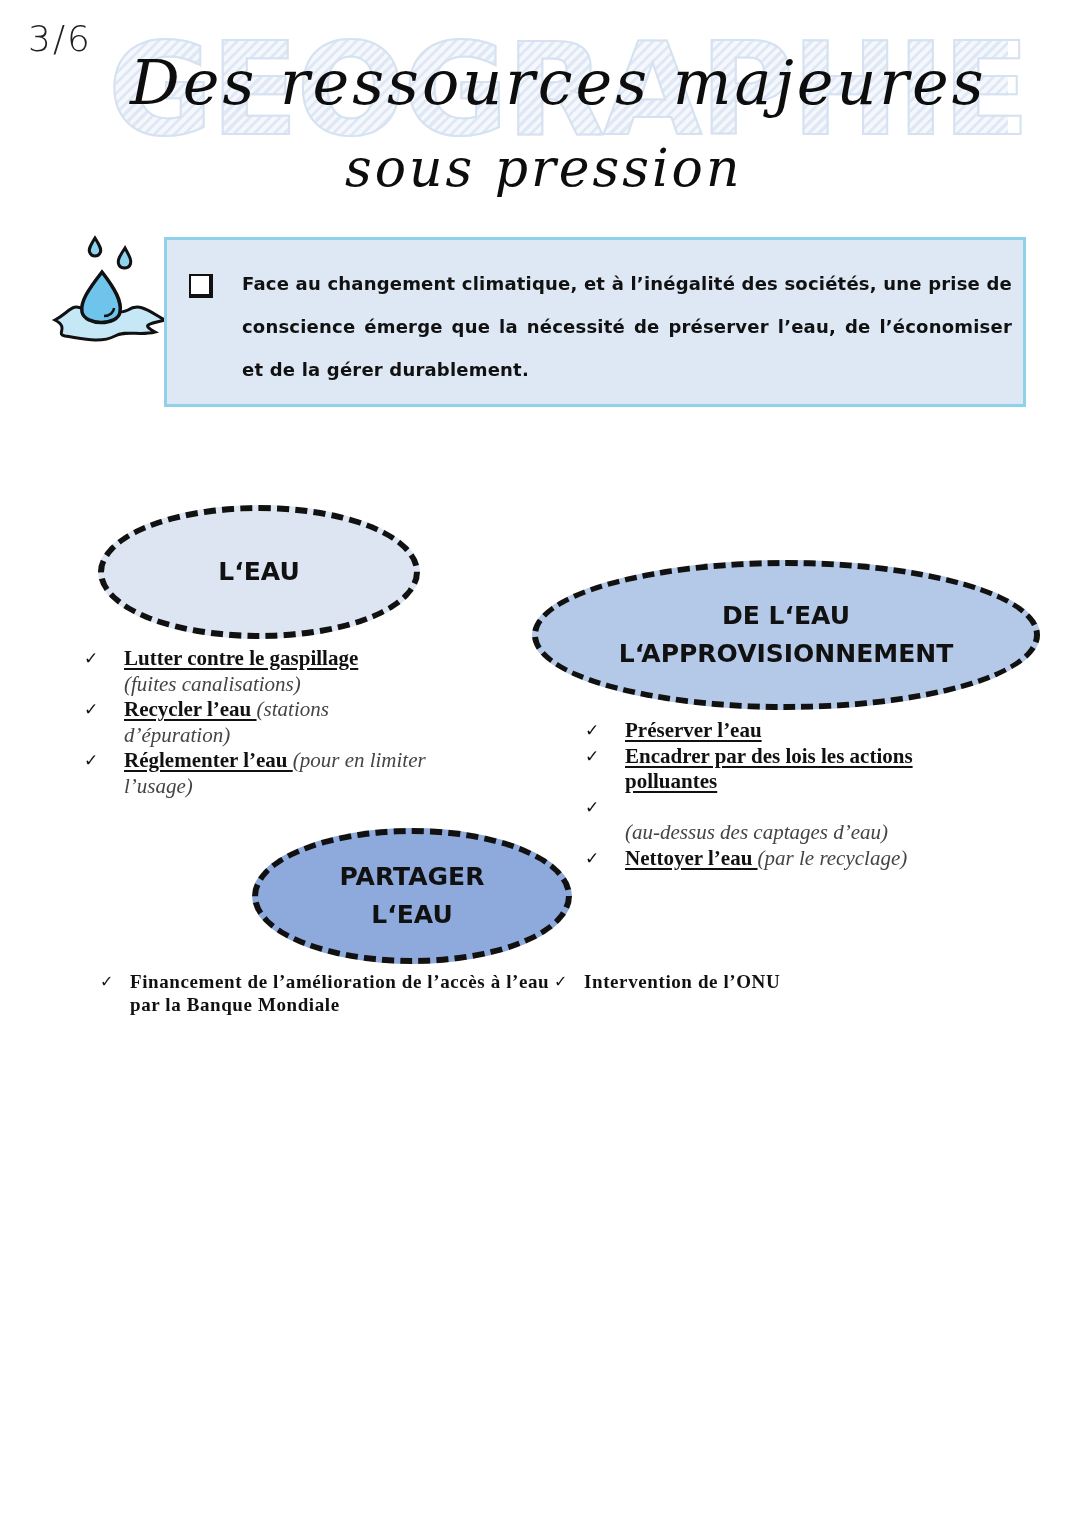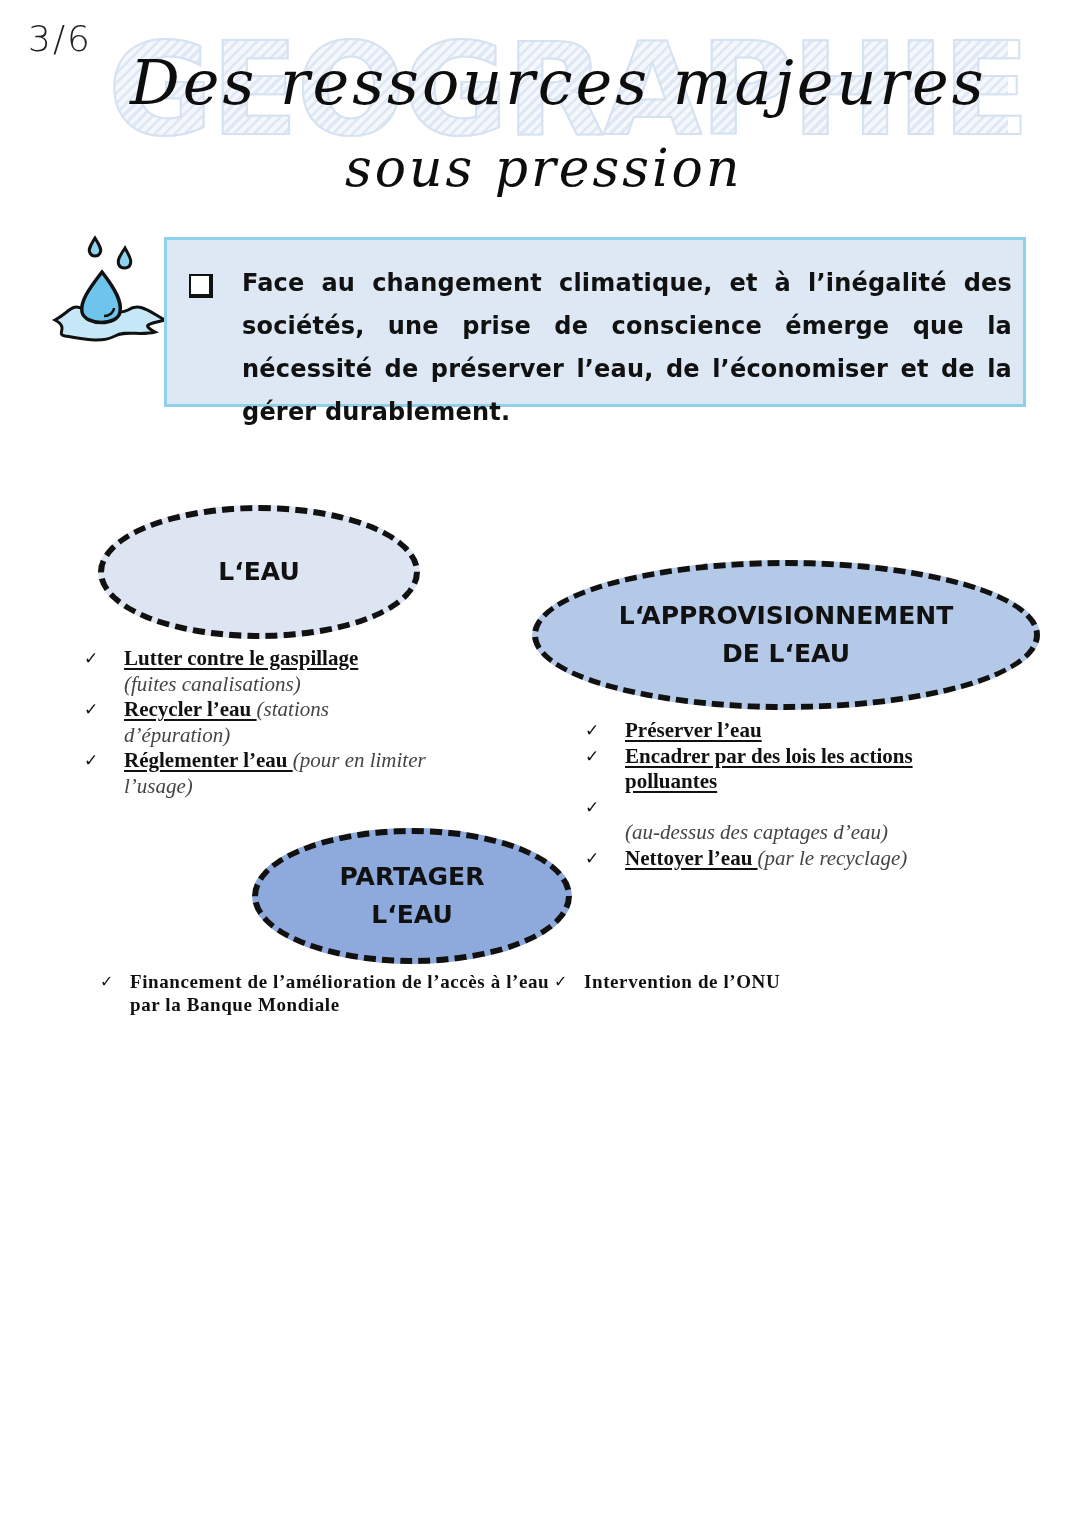--- a/index.html
+++ b/index.html
@@ -21,21 +21,21 @@
   .title-1 { left: 130px; top: 46px; font-size: 62px; letter-spacing: 3px; }
   .title-2 { left: 345px; top: 138px; font-size: 52px; letter-spacing: 3px; }
 
   .water-icon { position: absolute; left: 40px; top: 232px; width: 130px; height: 125px; }
 
   .callout { position: absolute; left: 164px; top: 237px; width: 862px; height: 170px;
              background: #dde8f4; border: 3px solid #8fd0ea; box-sizing: border-box; }
   .callout .cb { position: absolute; left: 22px; top: 34px; width: 18px; height: 18px;
                  border: 2px solid #111; border-right-width: 4px; border-bottom-width: 4px; background: #fff; }
   .callout p { position: absolute; left: 75px; top: 22px; width: 770px; margin: 0;
-               font-family: "DejaVu Sans", sans-serif; font-size: 24px; line-height: 43px;
+               font-family: "DejaVu Sans", sans-serif; font-size: 18px; line-height: 43px;
                text-align: justify; color: #111; font-weight: 600; letter-spacing: 0.2px; }
 
   .ellipse { position: absolute; border-radius: 50%; border: 6px dashed #111; box-sizing: border-box;
              display: flex; align-items: center; justify-content: center; text-align: center;
              font-family: "DejaVu Sans", sans-serif; font-weight: bold; color: #111; }
   .ellipse span { display: block; }
   .el-econ { left: 98px; top: 505px; width: 322px; height: 134px; background: #dde5f2; font-size: 25px; line-height: 38px; }
   .el-appro { left: 532px; top: 560px; width: 508px; height: 150px; background: #b4c8e8; font-size: 25px; line-height: 38px; }
   .el-part { left: 252px; top: 828px; width: 320px; height: 136px; background: #8eaadc; font-size: 25px; line-height: 38px; }
 
@@ -79,22 +79,22 @@
   </div>
 </div>
 <ul class="checks list-econ">
   <li><span class="ck">✓</span><b>Lutter contre le gaspillage</b><br><i>(fuites canalisations)</i></li>
   <li><span class="ck">✓</span><b>Recycler l’eau </b><i>(stations d’épuration)</i></li>
   <li><span class="ck">✓</span><b>Réglementer l’eau </b><i>(pour en limiter l’usage)</i></li>
 </ul>
 
 <div class="ellipse el-appro">
   <div>
+    <span>DE L‘EAU</span>
     <span>L‘APPROVISIONNEMENT</span>
-    <span>DE L‘EAU</span>
   </div>
 </div>
 <ul class="checks list-appro">
   <li><span class="ck">✓</span><b>Préserver l’eau</b></li>
   <li><span class="ck">✓</span><b>Encadrer par des lois les actions polluantes</b></li>
   <li><span class="ck">✓</span><br><i>(au-dessus des captages d’eau)</i></li>
   <li><span class="ck">✓</span><b>Nettoyer l’eau </b><i>(par le recyclage)</i></li>
 </ul>
 
 <div class="ellipse el-part">

